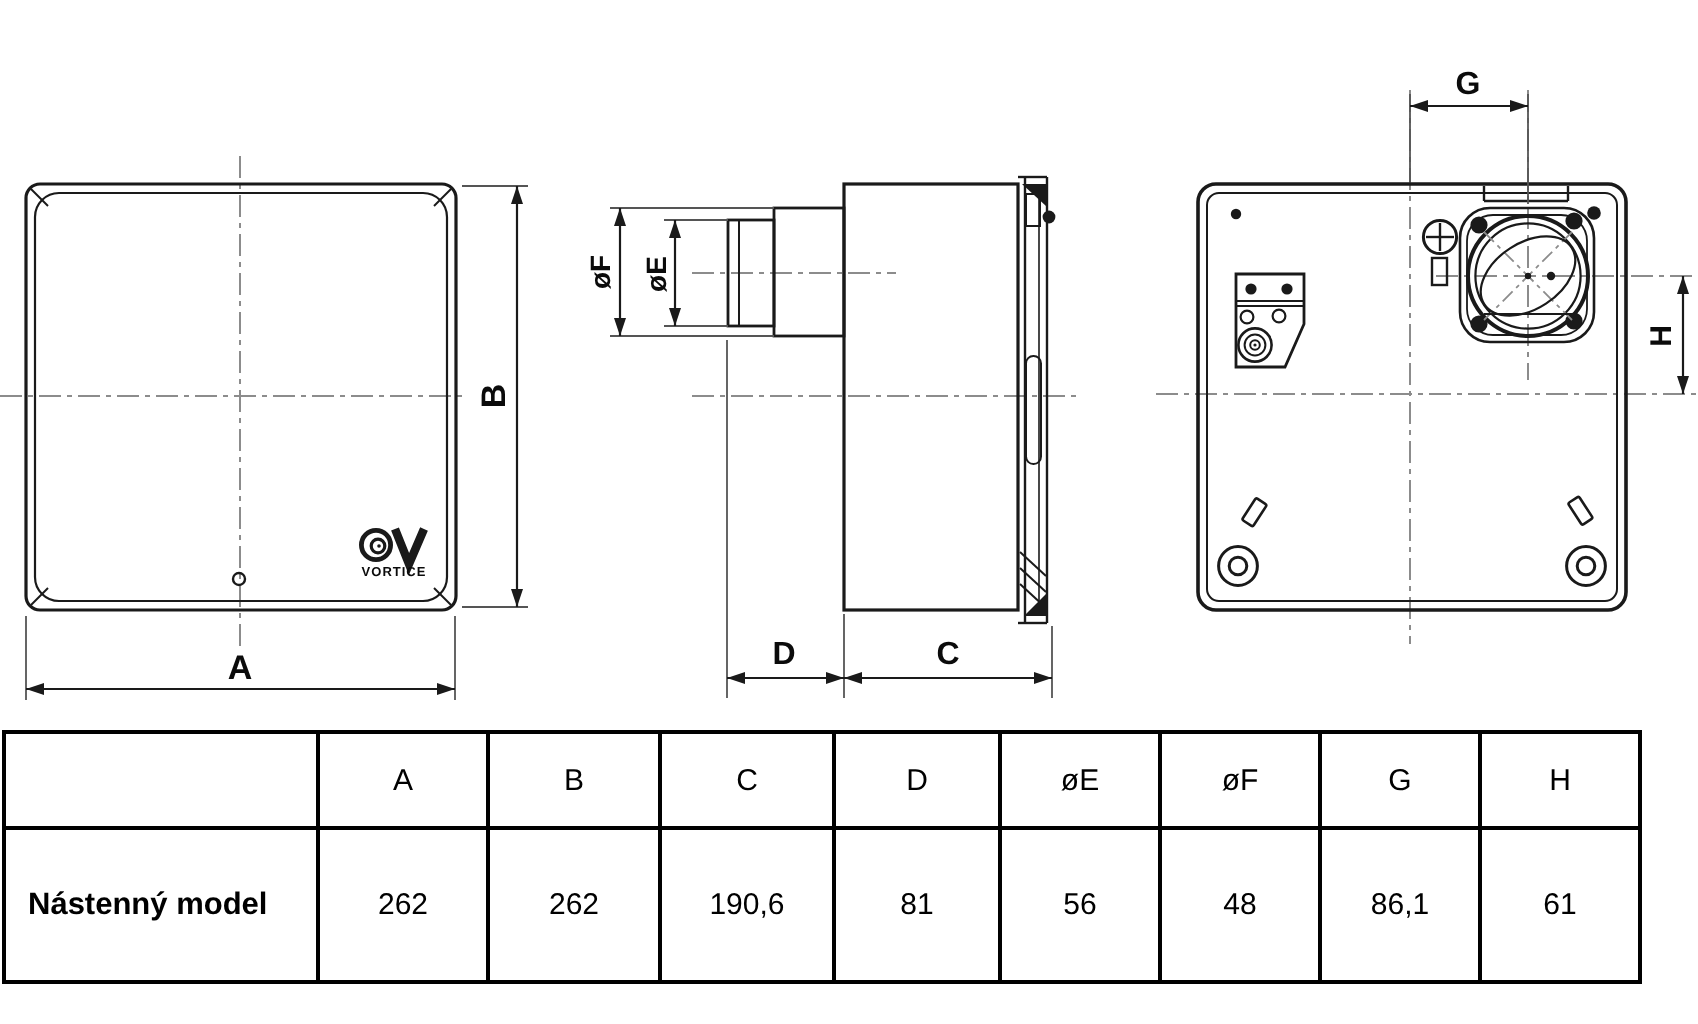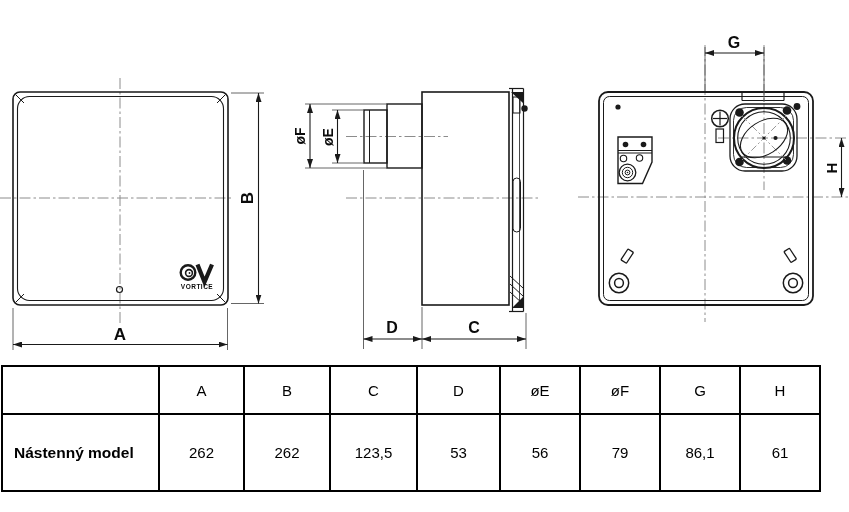--- a/index.html
+++ b/index.html
@@ -245,23 +245,23 @@
         <th>øF</th>
         <th>G</th>
         <th>H</th>
       </tr>
     </thead>
     <tbody>
       <tr>
         <td class="row-label">Nástenný model</td>
         <td>262</td>
         <td>262</td>
-        <td>123,5</td>
-        <td>53</td>
+        <td>190,6</td>
+        <td>81</td>
         <td>56</td>
-        <td>79</td>
+        <td>48</td>
         <td>86,1</td>
         <td>61</td>
       </tr>
     </tbody>
   </table>
 
 </div>
 
 </body></html>

